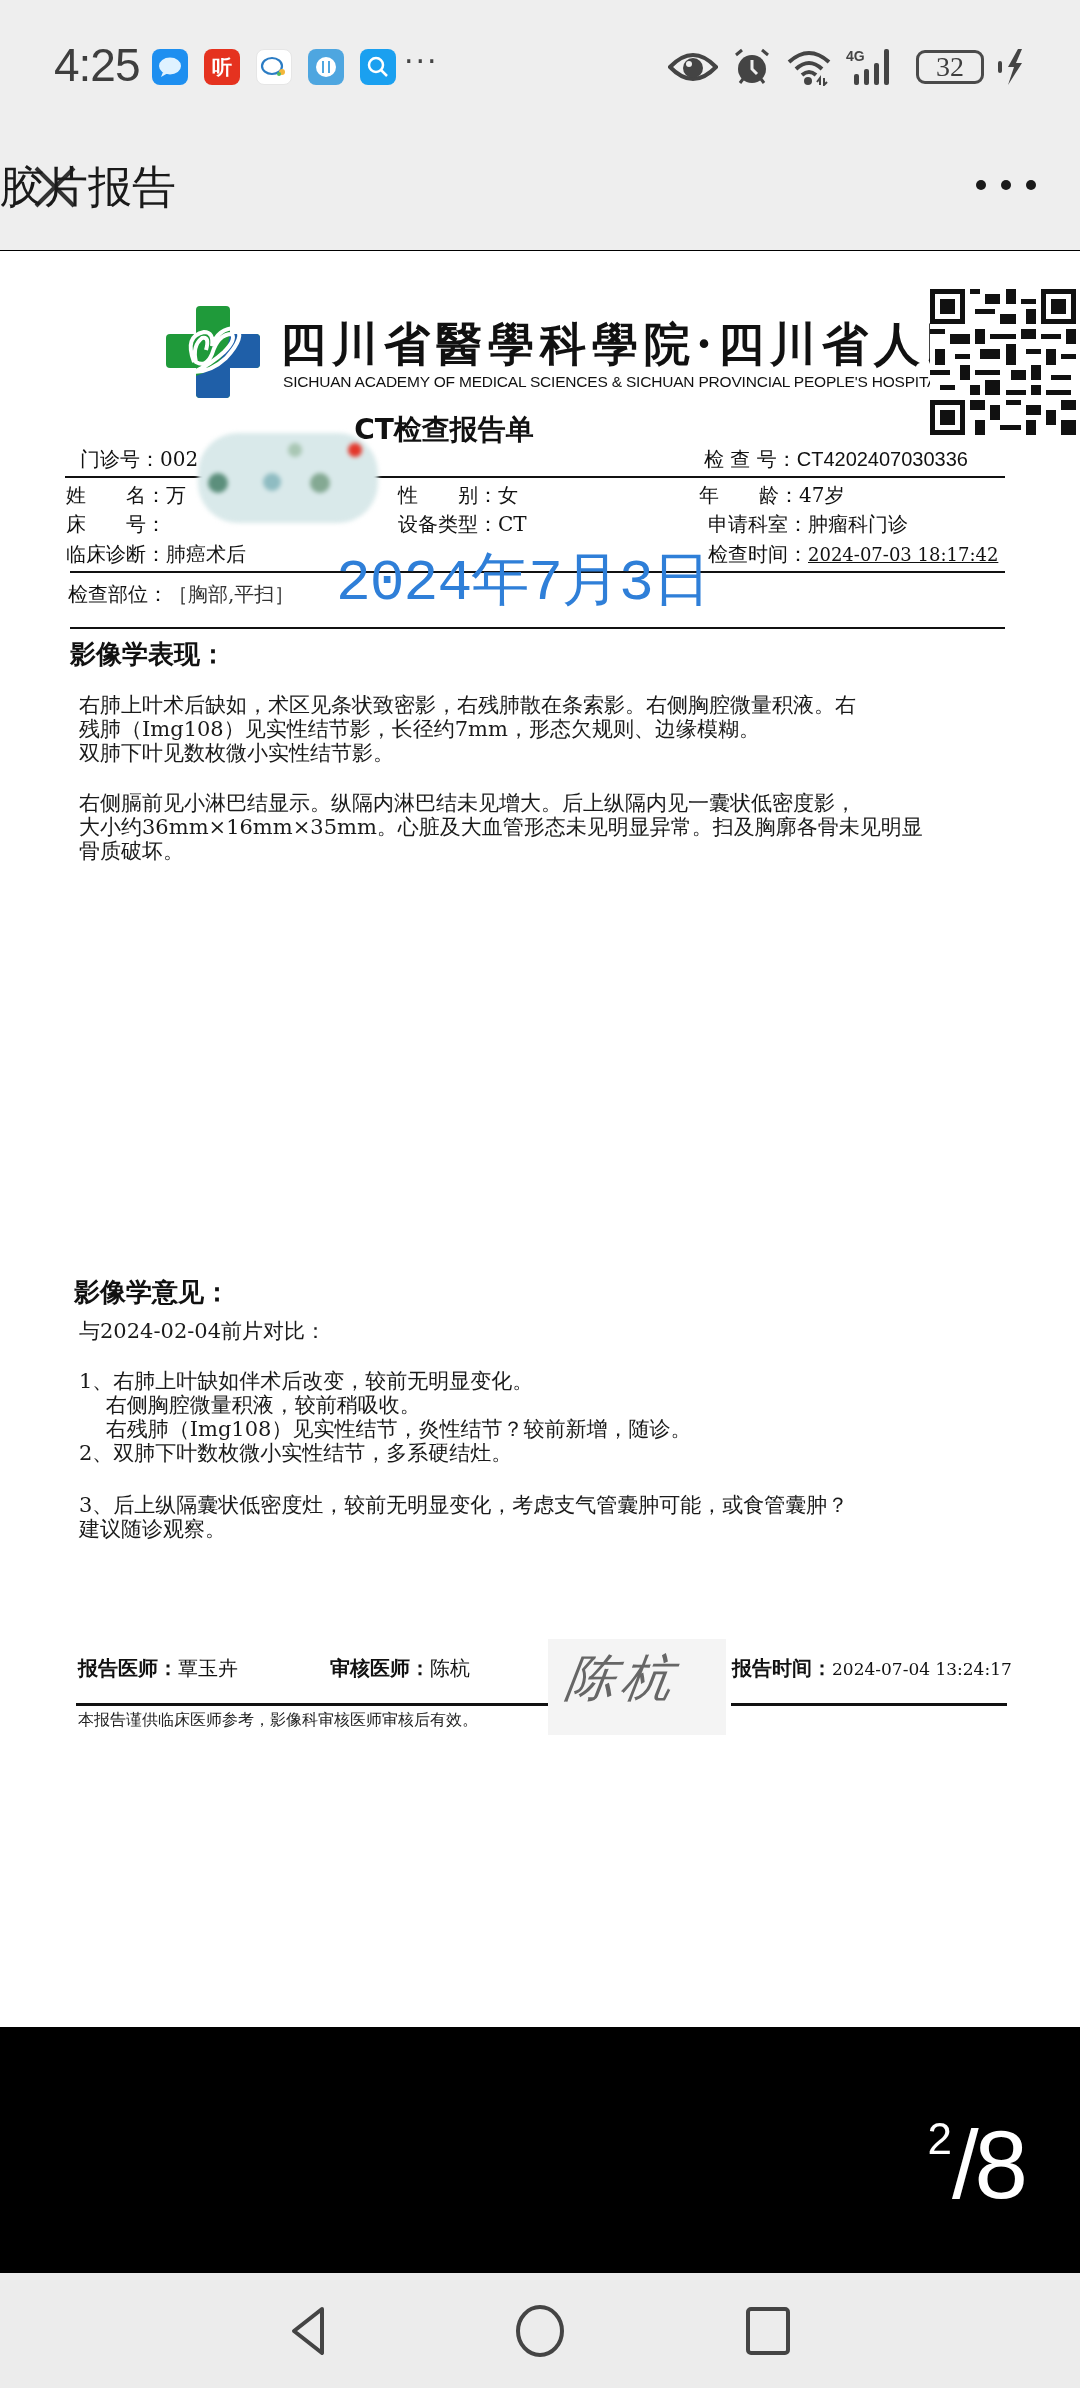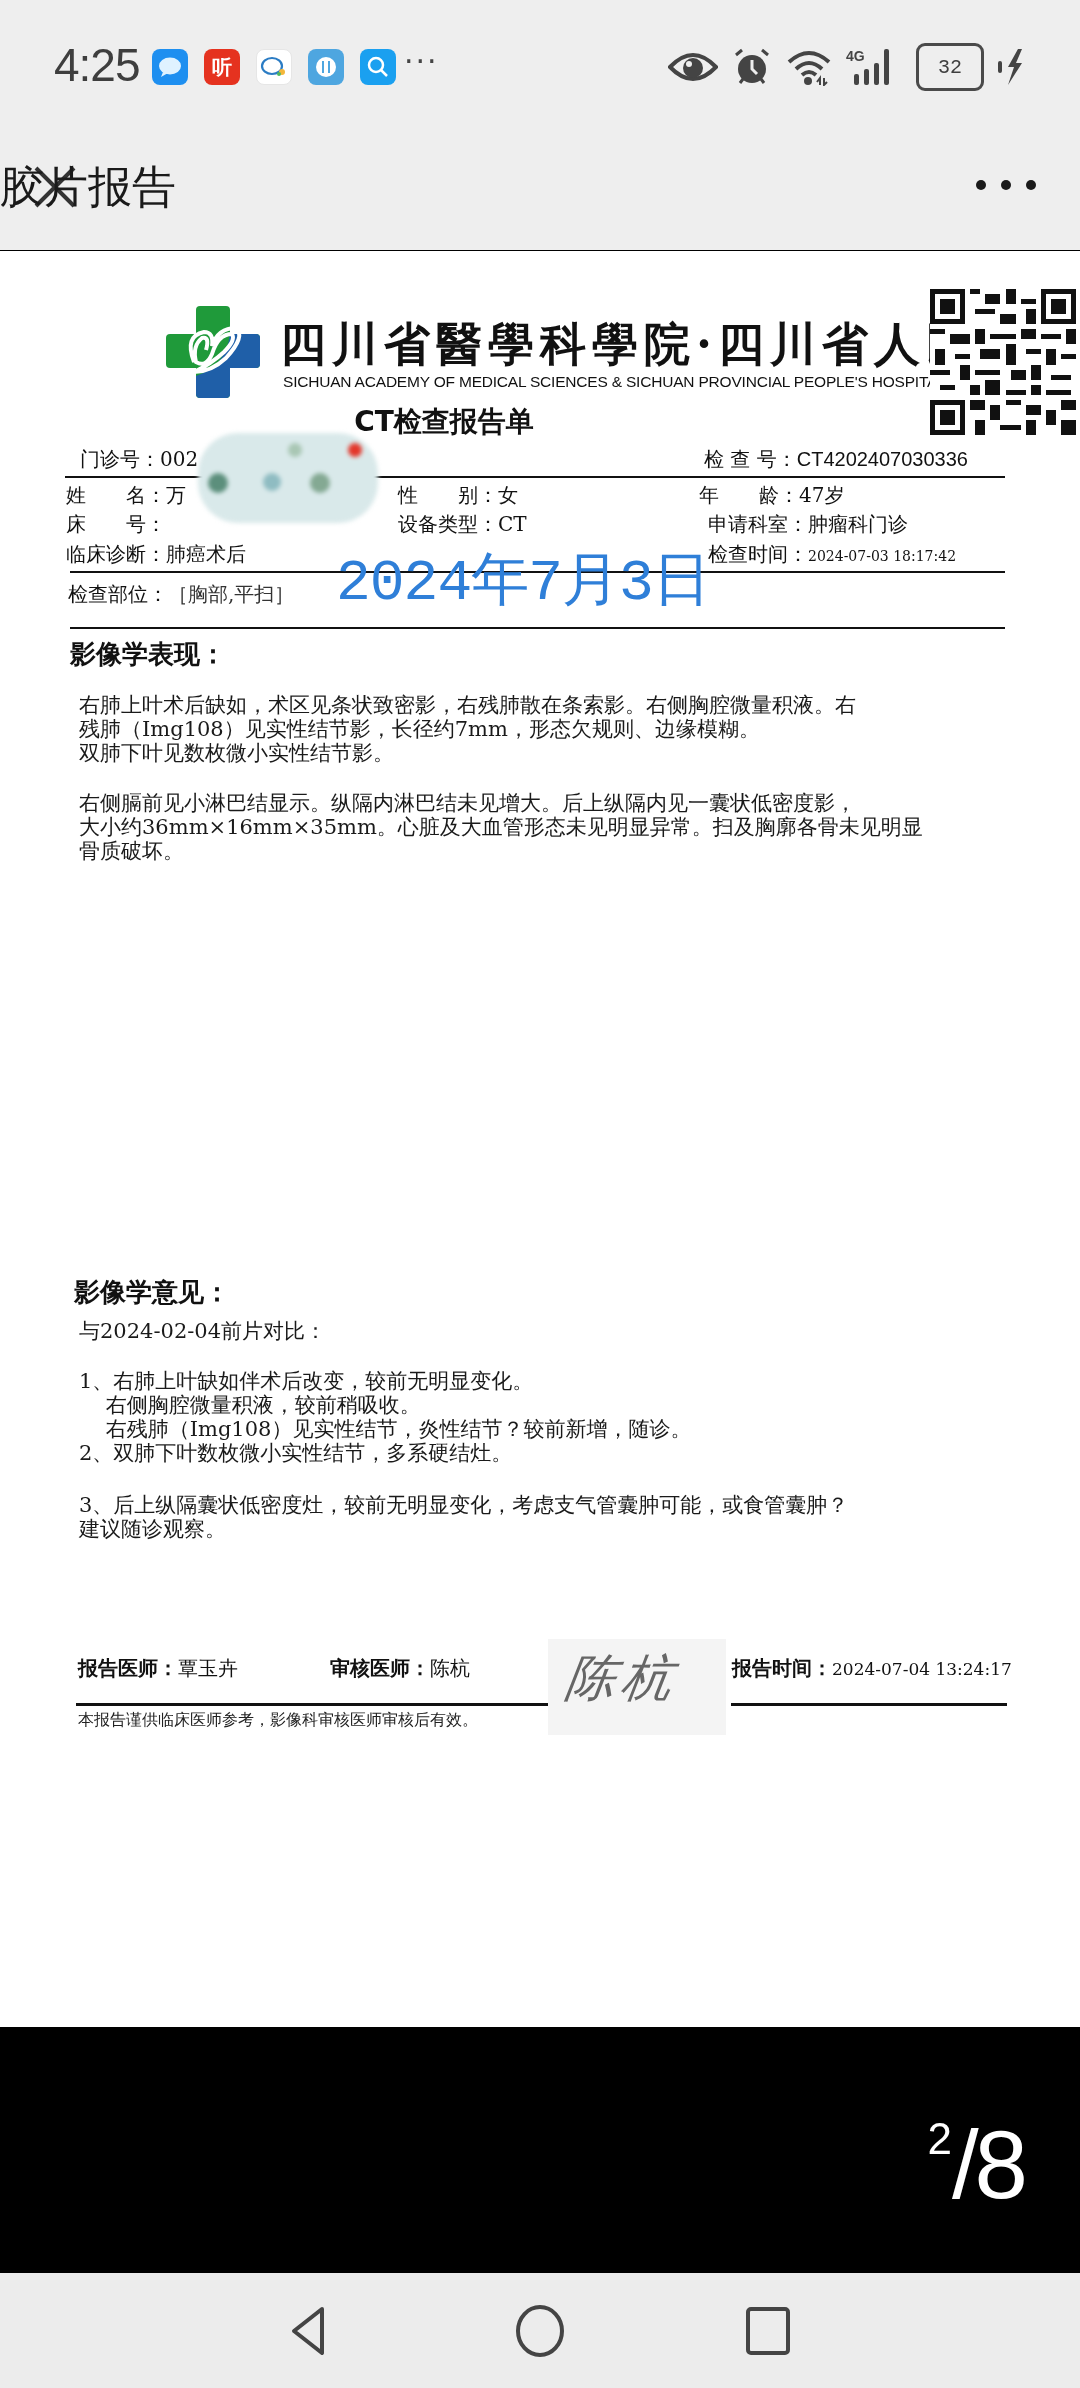--- a/index.html
+++ b/index.html
@@ -5,21 +5,21 @@
   * { box-sizing: border-box; margin: 0; padding: 0; }
   html, body { width: 1080px; height: 2388px; overflow: hidden; background: #eeeeee; }
   body { position: relative; font-family: "DejaVu Sans", "Liberation Sans", sans-serif; }
 
   
   .status-bar { position: absolute; left: 0; top: 0; width: 1080px; height: 130px; background: #eeeeee; }
   .status-time { position: absolute; left: 54px; top: 38px; font-size: 46px; color: #3e3e3e; font-family: "Liberation Sans", sans-serif; letter-spacing: -1px; }
   .notif-icon { position: absolute; top: 49px; width: 36px; height: 36px; border-radius: 8px; display: flex; align-items: center; justify-content: center; font-size: 18px; color: #fff; font-weight: bold; }
   .notif-more { position: absolute; left: 404px; top: 44px; font-size: 30px; color: #444; letter-spacing: 2px; }
   .sys-icons { position: absolute; right: 56px; top: 46px; height: 42px; display: flex; align-items: center; gap: 14px; }
-  .battery { width: 68px; height: 48px; border: 3px solid #4a4a4a; border-radius: 9px; font-size: 20px; color: #3e3e3e; display: flex; align-items: center; justify-content: center; font-family: Liberation Mono, monospace; }
+  .battery { width: 68px; height: 34px; border: 3px solid #4a4a4a; border-radius: 9px; font-size: 28px; color: #3e3e3e; display: flex; align-items: center; justify-content: center; font-family: Liberation Serif, serif; }
 
   
   .header { position: absolute; left: 0; top: 130px; width: 1080px; height: 120px; background: #eeeeee; }
   .header-close { position: absolute; left: 30px; top: 32px; width: 50px; height: 50px; cursor: pointer; }
   .header-title { position: absolute; left: 0; right: 0; top: 28px; text-align: left; font-size: 44px; color: #1a1a1a; font-family: "DejaVu Sans", sans-serif; }
   .header-more { position: absolute; right: 44px; top: 40px; width: 60px; height: 30px; cursor: pointer; display: flex; align-items: center; justify-content: space-between; }
   .header-more span { width: 10px; height: 10px; background: #1a1a1a; border-radius: 50%; }
 
   
   .viewer { position: absolute; left: 0; top: 250px; width: 1080px; height: 2023px; background: #000; }
@@ -31,21 +31,21 @@
   
   .navbar { position: absolute; left: 0; top: 2273px; width: 1080px; height: 115px; background: #ececec; }
   .nav-btn { position: absolute; top: 28px; width: 60px; height: 60px; cursor: pointer; }
 
   
   .doc { position: absolute; left: 0; top: 0; width: 1080px; height: 1776px; color: #111; font-family: "DejaVu Serif", "Liberation Serif", serif; }
   .logo { position: absolute; left: 166px; top: 55px; width: 94px; height: 92px; }
   .hosp-cn { position: absolute; left: 280px; top: 63px; font-size: 46px; font-weight: bold; letter-spacing: 6px; color: #111; font-family: "DejaVu Serif", serif; white-space: nowrap; }
   .hosp-en { position: absolute; left: 283px; top: 122px; font-size: 15.5px; color: #111; font-family: "Liberation Sans", sans-serif; white-space: nowrap; letter-spacing: -0.2px; }
   .qr { position: absolute; left: 930px; top: 38px; width: 146px; height: 146px; }
-  .doc-title { position: absolute; left: 0; width: 888px; top: 152px; text-align: center; font-size: 28px; font-weight: bold; font-family: "DejaVu Sans", sans-serif; padding-left: 0; }
+  .doc-title { position: absolute; left: 0; width: 888px; top: 160px; text-align: center; font-size: 28px; font-weight: bold; font-family: "DejaVu Sans", sans-serif; padding-left: 0; }
   .field { position: absolute; font-size: 20px; white-space: nowrap; }
   .field .lbl { display: inline-block; text-align: right; }
   .hr { position: absolute; height: 2px; background: #111; }
   .blur { position: absolute; left: 198px; top: 182px; width: 180px; height: 90px; border-radius: 40px; background: #d9e9ea; filter: blur(2px); }
   .blur i { position: absolute; border-radius: 50%; }
   .date-overlay { position: absolute; left: 336px; top: 290px; font-size: 58px; color: #2f7fd8; font-family: Liberation Mono, monospace; white-space: nowrap; letter-spacing: -1px; }
   .section-h { position: absolute; font-size: 26px; font-weight: bold; font-family: "DejaVu Sans", sans-serif; }
   .para { position: absolute; left: 79px; width: 920px; font-size: 21px; line-height: 24px; font-family: "DejaVu Serif", serif; color: #1a1a1a; }
   .para p { white-space: pre-wrap; }
   .sig-box { position: absolute; left: 548px; top: 1388px; width: 178px; height: 96px; background: #f4f4f4; }
@@ -232,21 +232,21 @@
       <span class="lbl">设备类型：</span><span>CT</span>
     </div>
     <div class="field" style="left:708px;top:260px;">
       <span class="lbl">申请科室：</span><span>肿瘤科门诊</span>
     </div>
 
     <div class="field" style="left:66px;top:290px;">
       <span class="lbl">临床诊断：</span><span style="font-family:'DejaVu Sans',sans-serif;">肺癌术后</span>
     </div>
     <div class="field" style="left:708px;top:290px;">
-      <span class="lbl">检查时间：</span><span style="font-size:14px;">2024-07-03 18:17:42</span>
+      <span class="lbl">检查时间：</span><span style="font-size:18px;text-decoration:underline;">2024-07-03 18:17:42</span>
     </div>
     <div class="hr" style="left:70px;top:320px;width:935px;"></div>
 
     <div class="field" style="left:68px;top:330px;">
       <span class="lbl">检查部位：</span><span style="color:#333;">［胸部,平扫］</span>
     </div>
     <div class="hr" style="left:70px;top:376px;width:935px;"></div>
 
     <div class="blur">
       <i style="left:10px;top:40px;width:20px;height:20px;background:#5c8f7c;"></i>

